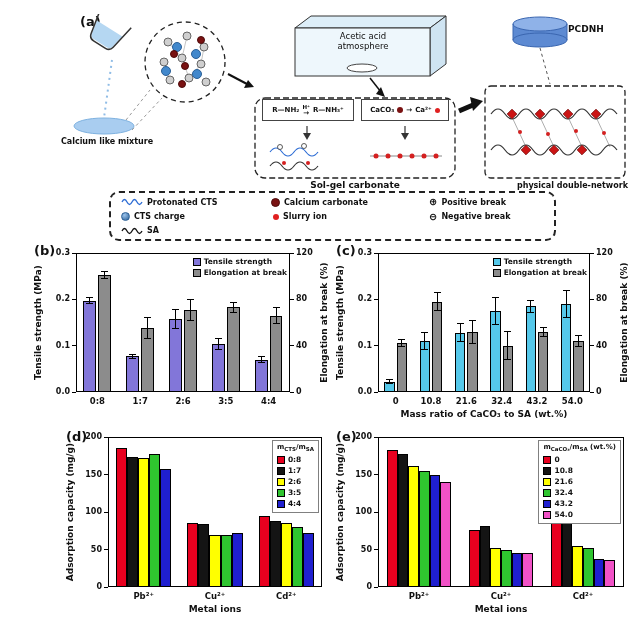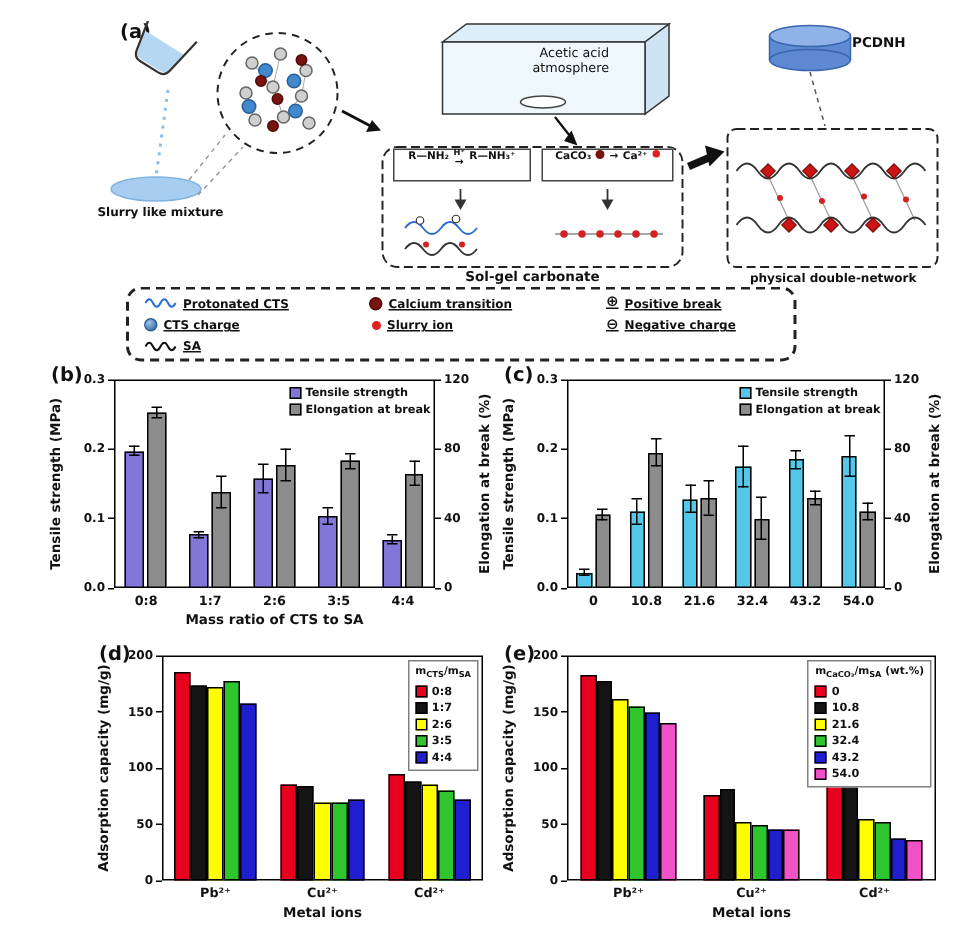--- a/index.html
+++ b/index.html
@@ -1,30 +1,30 @@
 <!DOCTYPE html>
 <html><head>
 <meta charset="utf-8">
 <style>
   *{margin:0;padding:0;box-sizing:border-box;}
   html,body{width:640px;height:623px;background:#ffffff;overflow:hidden;
     font-family:"DejaVu Sans","Liberation Sans",sans-serif;color:#111;position:relative;}
   .plabel{position:absolute;font-weight:bold;font-size:13px;}
   .cap{position:absolute;font-weight:bold;font-size:8px;text-align:center;line-height:10px;}
-  .acap{position:absolute;font-size:8.5px;text-align:right;line-height:10px;}
+  .acap{position:absolute;font-size:8.5px;text-align:center;line-height:10px;}
   .chart{position:absolute;background:#fff;}
-  .legendbox{position:absolute;left:84px;top:191px;width:447px;height:50px;
+  .legendbox{position:absolute;left:109px;top:191px;width:447px;height:50px;
     border:2px dashed #222;border-radius:10px;display:grid;
     grid-template-columns:150px 158px 112px;padding:4px 10px;
-    align-content:space-between;font-size:8px;font-weight:bold;text-decoration:underline;}
+    align-content:space-between;font-size:8px;font-weight:bold;}
   .li{display:flex;align-items:center;gap:4px;line-height:9px;}
   .dot{border-radius:50%;display:inline-block;flex:none;}
   .glyph{font-size:10px;line-height:10px;}
   .rxnbox{position:absolute;border:1px solid #444;background:#fff;display:flex;
-    align-items:flex-start;justify-content:center;gap:3px;font-size:7px;font-weight:bold;}
+    align-items:center;justify-content:center;gap:3px;font-size:7px;font-weight:bold;}
   .rxnarrow{display:inline-flex;flex-direction:column;align-items:center;line-height:6px;font-size:7px;}
   .cond{font-size:5.5px;line-height:5px;}
   svg{display:block;}
 </style>
 </head>
 <body>
 
 <div class="plabel" style="left:80px;top:14px;">(a)</div>
 
 <svg style="position:absolute;left:70px;top:14px;" width="560" height="178" viewBox="0 0 560 178">
@@ -144,24 +144,24 @@
   <g>
     <line x1="470" y1="34" x2="480" y2="70" stroke="#555" stroke-dasharray="3,3"></line>
     <rect x="443" y="10" width="54" height="16" fill="#5d8ad2"></rect>
     <ellipse cx="470" cy="26" rx="27" ry="7" fill="#5d8ad2" stroke="#3a66b0"></ellipse>
     <ellipse cx="470" cy="10" rx="27" ry="7" fill="#8fb2e8" stroke="#3a66b0"></ellipse>
     <line x1="443" y1="10" x2="443" y2="26" stroke="#3a66b0"></line>
     <line x1="497" y1="10" x2="497" y2="26" stroke="#3a66b0"></line>
   </g>
 </svg>
 
-<div class="cap" style="left:52px;top:137px;width:110px;">Slurry like mixture</div>
+<div class="cap" style="left:52px;top:137px;width:110px;">Calcium like mixture</div>
 <div class="acap" style="left:320px;top:31px;width:86px;">Acetic acid atmosphere</div>
 <div class="cap" style="left:270px;top:180px;width:170px;font-size:9px;">Sol-gel carbonate</div>
-<div class="cap" style="left:483px;top:181px;width:145px;font-size:8px;">physical double-network</div>
+<div class="cap" style="left:483px;top:181px;width:145px;font-size:8px;text-align:right;">physical double-network</div>
 <div class="cap" style="left:568px;top:24px;width:60px;font-size:9px;text-align:left;">PCDNH</div>
 
 <div class="rxnbox" style="left:262px;top:99px;width:92px;height:22px;">
   <span>R—NH₂</span>
   <span class="rxnarrow">
     <span class="cond">H⁺</span>
     <span>→</span>
   </span>
   <span>R—NH₃⁺</span>
 </div>
@@ -175,37 +175,37 @@
 
 <div class="legendbox">
   <div class="li">
     <svg width="22" height="8" viewBox="0 0 22 8">
         <path d="M1,4 q2.5,-5 5,0 t5,0 t5,0 t5,0" fill="none" stroke="#2b6bd4" stroke-width="1.3"></path>
       </svg>
     <span>Protonated CTS</span>
   </div>
   <div class="li">
     <span class="dot" style="width:9px;height:9px;background:#7a1212;border:1px solid #4d0a0a;"></span>
-    <span>Calcium transition</span>
+    <span>Calcium carbonate</span>
   </div>
   <div class="li">
     <span class="glyph">⊕</span>
     <span>Positive break</span>
   </div>
   <div class="li">
     <span class="dot" style="width:9px;height:9px;background:radial-gradient(circle at 35% 30%, #9cc4ec, #2a5f96);border:1px solid #2a5f96;"></span>
     <span>CTS charge</span>
   </div>
   <div class="li">
     <span class="dot" style="width:6px;height:6px;background:#e02020;margin-left:2px;"></span>
     <span>Slurry ion</span>
   </div>
   <div class="li">
     <span class="glyph">⊖</span>
-    <span>Negative charge</span>
+    <span>Negative break</span>
   </div>
   <div class="li">
     <svg width="22" height="8" viewBox="0 0 22 8">
         <path d="M1,4 q2.5,-5 5,0 t5,0 t5,0 t5,0" fill="none" stroke="#111" stroke-width="1.3"></path>
       </svg>
     <span>SA</span>
   </div>
 </div>
 
 <div class="chart" style="left:30px;top:243px;width:302px;height:183px;">
@@ -222,21 +222,20 @@
     <div style="position: absolute; left: 260px; top: 148.5px; width: 4px; height: 1px; background: rgb(0, 0, 0);"></div>
     <div style="position: absolute; left: 266px; top: 144px; width: 32px; text-align: left; font-size: 8px; font-weight: bold;">0</div>
     <div style="position: absolute; left: 260px; top: 102.167px; width: 4px; height: 1px; background: rgb(0, 0, 0);"></div>
     <div style="position: absolute; left: 266px; top: 97.6667px; width: 32px; text-align: left; font-size: 8px; font-weight: bold;">40</div>
     <div style="position: absolute; left: 260px; top: 55.8333px; width: 4px; height: 1px; background: rgb(0, 0, 0);"></div>
     <div style="position: absolute; left: 266px; top: 51.3333px; width: 32px; text-align: left; font-size: 8px; font-weight: bold;">80</div>
     <div style="position: absolute; left: 260px; top: 9.5px; width: 4px; height: 1px; background: rgb(0, 0, 0);"></div>
     <div style="position: absolute; left: 266px; top: 5px; width: 32px; text-align: left; font-size: 8px; font-weight: bold;">120</div>
     <div style="position: absolute; left: 3px; top: 149px; width: 139px; transform-origin: 0px 0px; transform: rotate(-90deg); text-align: center; font-size: 9px; font-weight: bold;">Tensile strength (MPa)</div>
     <div style="position: absolute; left: 289px; top: 149px; width: 139px; transform-origin: 0px 0px; transform: rotate(-90deg); text-align: center; font-size: 9px; font-weight: bold;">Elongation at break (%)</div>
-    <div style="position: absolute; left: 46px; top: 166px; width: 214px; text-align: center; font-size: 9px; font-weight: bold;">Mass ratio of CTS to SA</div>
     <div style="position: absolute; left: 46px; top: 153px; width: 42.8px; text-align: center; font-size: 8.5px; font-weight: bold;">0:8</div>
     <div style="position: absolute; left: 88.8px; top: 153px; width: 42.8px; text-align: center; font-size: 8.5px; font-weight: bold;">1:7</div>
     <div style="position: absolute; left: 131.6px; top: 153px; width: 42.8px; text-align: center; font-size: 8.5px; font-weight: bold;">2:6</div>
     <div style="position: absolute; left: 174.4px; top: 153px; width: 42.8px; text-align: center; font-size: 8.5px; font-weight: bold;">3:5</div>
     <div style="position: absolute; left: 217.2px; top: 153px; width: 42.8px; text-align: center; font-size: 8.5px; font-weight: bold;">4:4</div>
     <div style="position: absolute; left: 53.49px; top: 57.7233px; width: 12.84px; height: 91.2767px; background: rgb(130, 118, 217); border: 1px solid rgb(0, 0, 0);"></div>
     <div style="position: absolute; left: 59.41px; top: 54.48px; width: 1px; height: 6.48667px; background: rgb(0, 0, 0);"></div>
     <div style="position: absolute; left: 56.41px; top: 53.98px; width: 7px; height: 1px; background: rgb(0, 0, 0);"></div>
     <div style="position: absolute; left: 56.41px; top: 60.4667px; width: 7px; height: 1px; background: rgb(0, 0, 0);"></div>
     <div style="position: absolute; left: 96.29px; top: 113.323px; width: 12.84px; height: 35.6767px; background: rgb(130, 118, 217); border: 1px solid rgb(0, 0, 0);"></div>
@@ -300,20 +299,21 @@
     <div style="position: absolute; left: 258px; top: 148.5px; width: 4px; height: 1px; background: rgb(0, 0, 0);"></div>
     <div style="position: absolute; left: 264px; top: 144px; width: 32px; text-align: left; font-size: 8px; font-weight: bold;">0</div>
     <div style="position: absolute; left: 258px; top: 102.167px; width: 4px; height: 1px; background: rgb(0, 0, 0);"></div>
     <div style="position: absolute; left: 264px; top: 97.6667px; width: 32px; text-align: left; font-size: 8px; font-weight: bold;">40</div>
     <div style="position: absolute; left: 258px; top: 55.8333px; width: 4px; height: 1px; background: rgb(0, 0, 0);"></div>
     <div style="position: absolute; left: 264px; top: 51.3333px; width: 32px; text-align: left; font-size: 8px; font-weight: bold;">80</div>
     <div style="position: absolute; left: 258px; top: 9.5px; width: 4px; height: 1px; background: rgb(0, 0, 0);"></div>
     <div style="position: absolute; left: 264px; top: 5px; width: 32px; text-align: left; font-size: 8px; font-weight: bold;">120</div>
     <div style="position: absolute; left: 3px; top: 149px; width: 139px; transform-origin: 0px 0px; transform: rotate(-90deg); text-align: center; font-size: 9px; font-weight: bold;">Tensile strength (MPa)</div>
     <div style="position: absolute; left: 287px; top: 149px; width: 139px; transform-origin: 0px 0px; transform: rotate(-90deg); text-align: center; font-size: 9px; font-weight: bold;">Elongation at break (%)</div>
+    <div style="position: absolute; left: 46px; top: 166px; width: 212px; text-align: center; font-size: 9px; font-weight: bold;">Mass ratio of CaCO₃ to SA (wt.%)</div>
     <div style="position: absolute; left: 46px; top: 153px; width: 35.3333px; text-align: center; font-size: 8.5px; font-weight: bold;">0</div>
     <div style="position: absolute; left: 81.3333px; top: 153px; width: 35.3333px; text-align: center; font-size: 8.5px; font-weight: bold;">10.8</div>
     <div style="position: absolute; left: 116.667px; top: 153px; width: 35.3333px; text-align: center; font-size: 8.5px; font-weight: bold;">21.6</div>
     <div style="position: absolute; left: 152px; top: 153px; width: 35.3333px; text-align: center; font-size: 8.5px; font-weight: bold;">32.4</div>
     <div style="position: absolute; left: 187.333px; top: 153px; width: 35.3333px; text-align: center; font-size: 8.5px; font-weight: bold;">43.2</div>
     <div style="position: absolute; left: 222.667px; top: 153px; width: 35.3333px; text-align: center; font-size: 8.5px; font-weight: bold;">54.0</div>
     <div style="position: absolute; left: 52.1833px; top: 138.807px; width: 10.6px; height: 10.1933px; background: rgb(85, 200, 234); border: 1px solid rgb(0, 0, 0);"></div>
     <div style="position: absolute; left: 56.9833px; top: 136.953px; width: 1px; height: 3.70667px; background: rgb(0, 0, 0);"></div>
     <div style="position: absolute; left: 53.9833px; top: 136.453px; width: 7px; height: 1px; background: rgb(0, 0, 0);"></div>
     <div style="position: absolute; left: 53.9833px; top: 140.16px; width: 7px; height: 1px; background: rgb(0, 0, 0);"></div>

